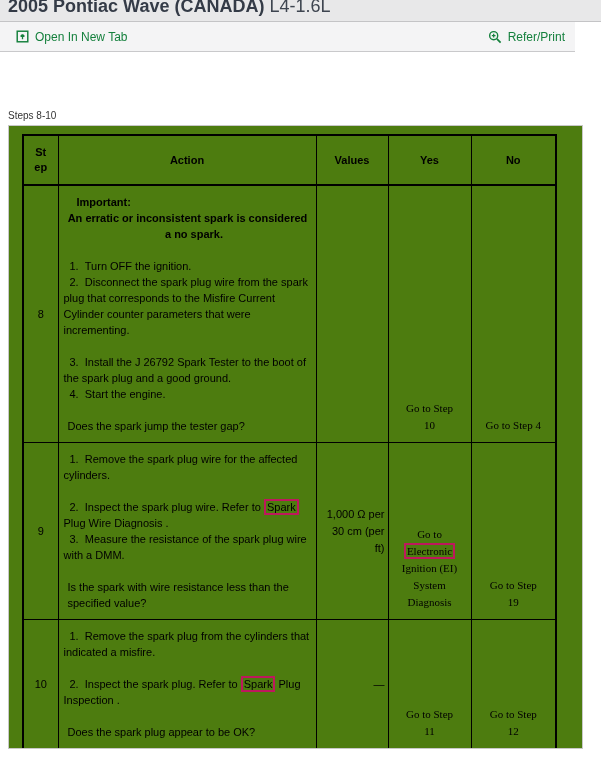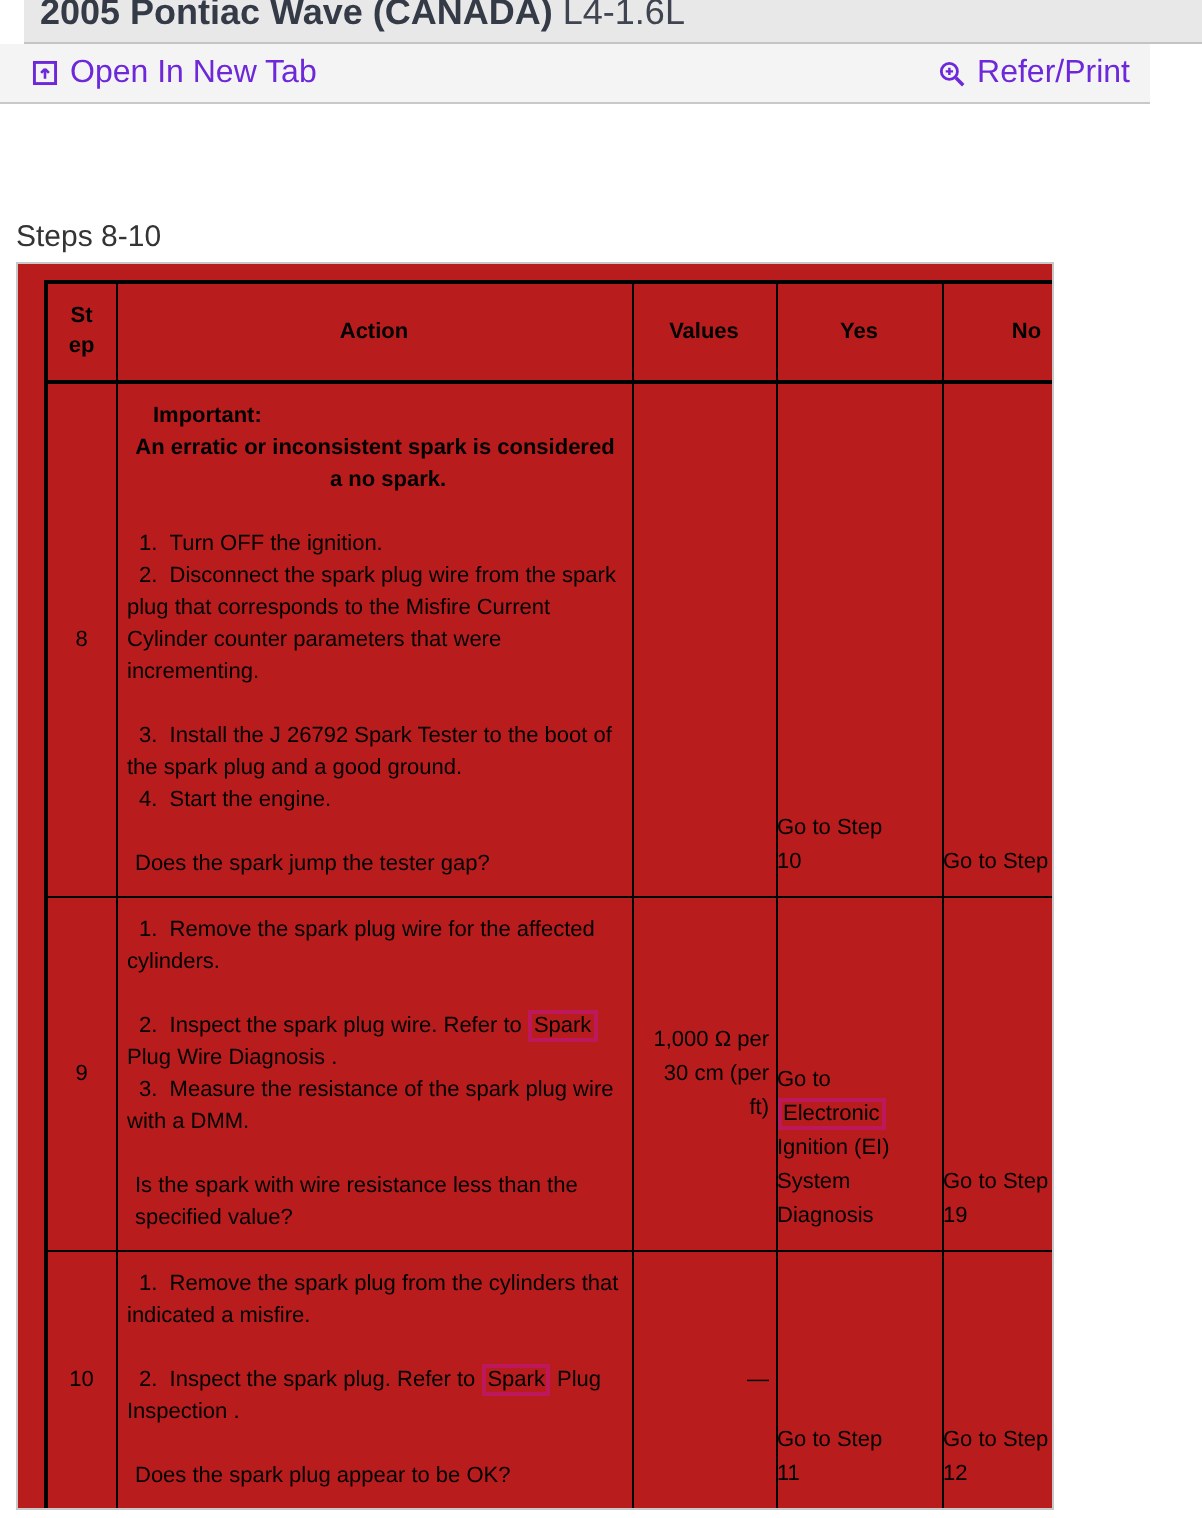--- a/index.html
+++ b/index.html
@@ -1,59 +1,59 @@
 <!DOCTYPE html>
 <html><head>
 <meta charset="utf-8">
 <style>
   * { margin:0; padding:0; box-sizing:border-box; }
   html,body { width:601px; height:759px; overflow:hidden; background:#fff;
               font-family:"Liberation Sans", sans-serif; }
 
   
   .title-bar { height:22px; background:#e8e8e9; border-bottom:1px solid #c4c4c6;
-               overflow:hidden; padding-left:8px;margin-left:12px; }
+               overflow:hidden; padding-left:8px; }
   .title-line { font-size:18px; line-height:32px; margin-top:-10px; color:#343b47;
                 white-space:nowrap; }
   .title-main { font-weight:700; }
   .title-sub  { font-weight:400; margin-left:5px; color:#3e4550; }
 
   
   .toolbar { width:575px; height:30px; background:#f4f4f5; border-bottom:1px solid #c9c9cb;
              display:flex; align-items:center; justify-content:space-between;
              padding:0 10px 0 16px; }
-  .tool-link { color:#6d28d9; font-size:16px; display:flex; align-items:center; gap:6px;
+  .tool-link { color:#15803d; font-size:12px; display:flex; align-items:center; gap:6px;
                text-decoration:none; cursor:pointer; line-height:1; }
   .tool-link svg { display:block; }
 
   
-  .section-label { margin:58px 0 4px 8px; font-size:15px; color:#343434; }
+  .section-label { margin:58px 0 4px 8px; font-size:10px; color:#343434; }
 
-  .table-container { margin-left:8px; width:519px; height:624px; border:1px solid #c8c8c8;
-                     background:#b91c1c; padding:8px 24px 5px 13px; overflow:hidden; }
+  .table-container { margin-left:8px; width:575px; height:624px; border:1px solid #c8c8c8;
+                     background:#4d7c0f; padding:8px 24px 5px 13px; overflow:hidden; }
 
   
   table.diag { border-collapse:collapse; table-layout:fixed; width:533px;
                border:2px solid #000; font-size:11px; color:#000; }
   table.diag th, table.diag td { border:1.5px solid #000; }
   thead tr { height:50px; }
   th { font-size:11px; font-weight:bold; text-align:center; vertical-align:middle; }
   th.step-h { white-space:pre-line; line-height:15px; }
   thead th { border-bottom:2px solid #000 !important; }
 
   tbody tr:nth-child(1) { height:254px; }
   tbody tr:nth-child(2) { height:172px; }
   tbody tr:nth-child(3) { height:122px; }
 
   td.step-cell   { text-align:center; vertical-align:middle; }
   td.action-cell { vertical-align:top; padding:8px 4px 8px 5px; line-height:16px; }
   td.values-cell { text-align:right; vertical-align:middle; white-space:pre-line;
                    line-height:17px; padding:0 3px; }
-  td.yes-cell, td.no-cell { vertical-align:bottom; padding-bottom:8px;
-                   white-space:pre-line; line-height:17px; }
+  td.yes-cell, td.no-cell { text-align:center; vertical-align:bottom; padding-bottom:8px;
+                   white-space:pre-line; line-height:17px;font-family:Liberation Serif, serif; }
 
   .p { margin:0; }
   .p.gap  { margin-top:16px; }
   .p.head { font-weight:bold; padding-left:13px; }
   .p.hang { font-weight:bold; padding-left:13px; text-indent:-13px;text-align:center; }
   .p.item { text-indent:6px; }
   .p.q    { padding-left:4px; }
 
   .boxed-link { border:2px solid #be185d; padding:0 1px; cursor:pointer; }
 </style>

